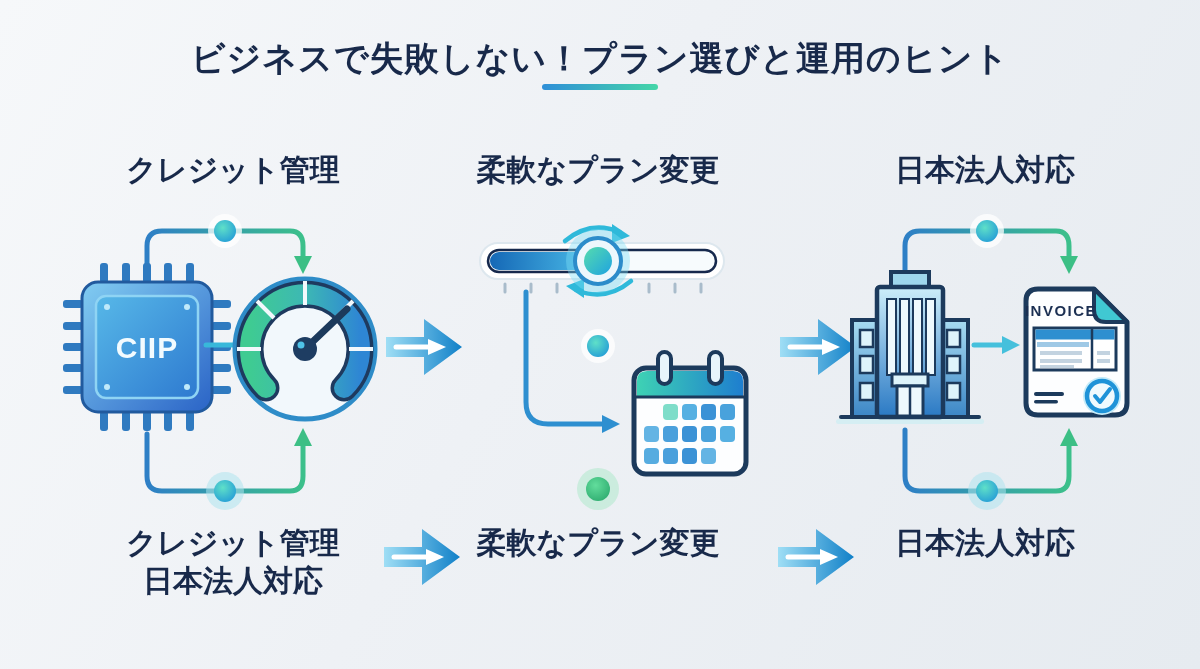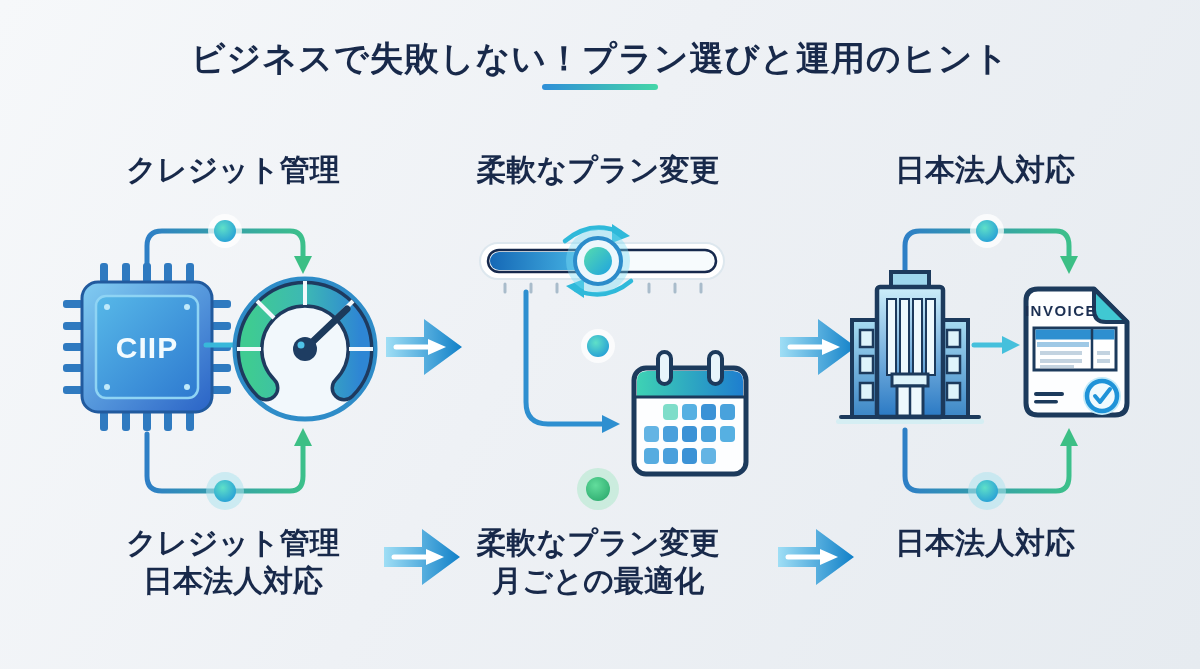--- a/index.html
+++ b/index.html
@@ -306,19 +306,18 @@
       </g>
     </g>
   </svg>
 
   <div class="caption cap-1">
     <div>クレジット管理</div>
     <div>日本法人対応</div>
   </div>
   <div class="caption cap-2">
     <div>柔軟なプラン変更</div>
-    <div>月ごとの最適化</div>
   </div>
   <div class="caption cap-3">
     <div>日本法人対応</div>
   </div>
 
 </div>
 
 </body></html>

